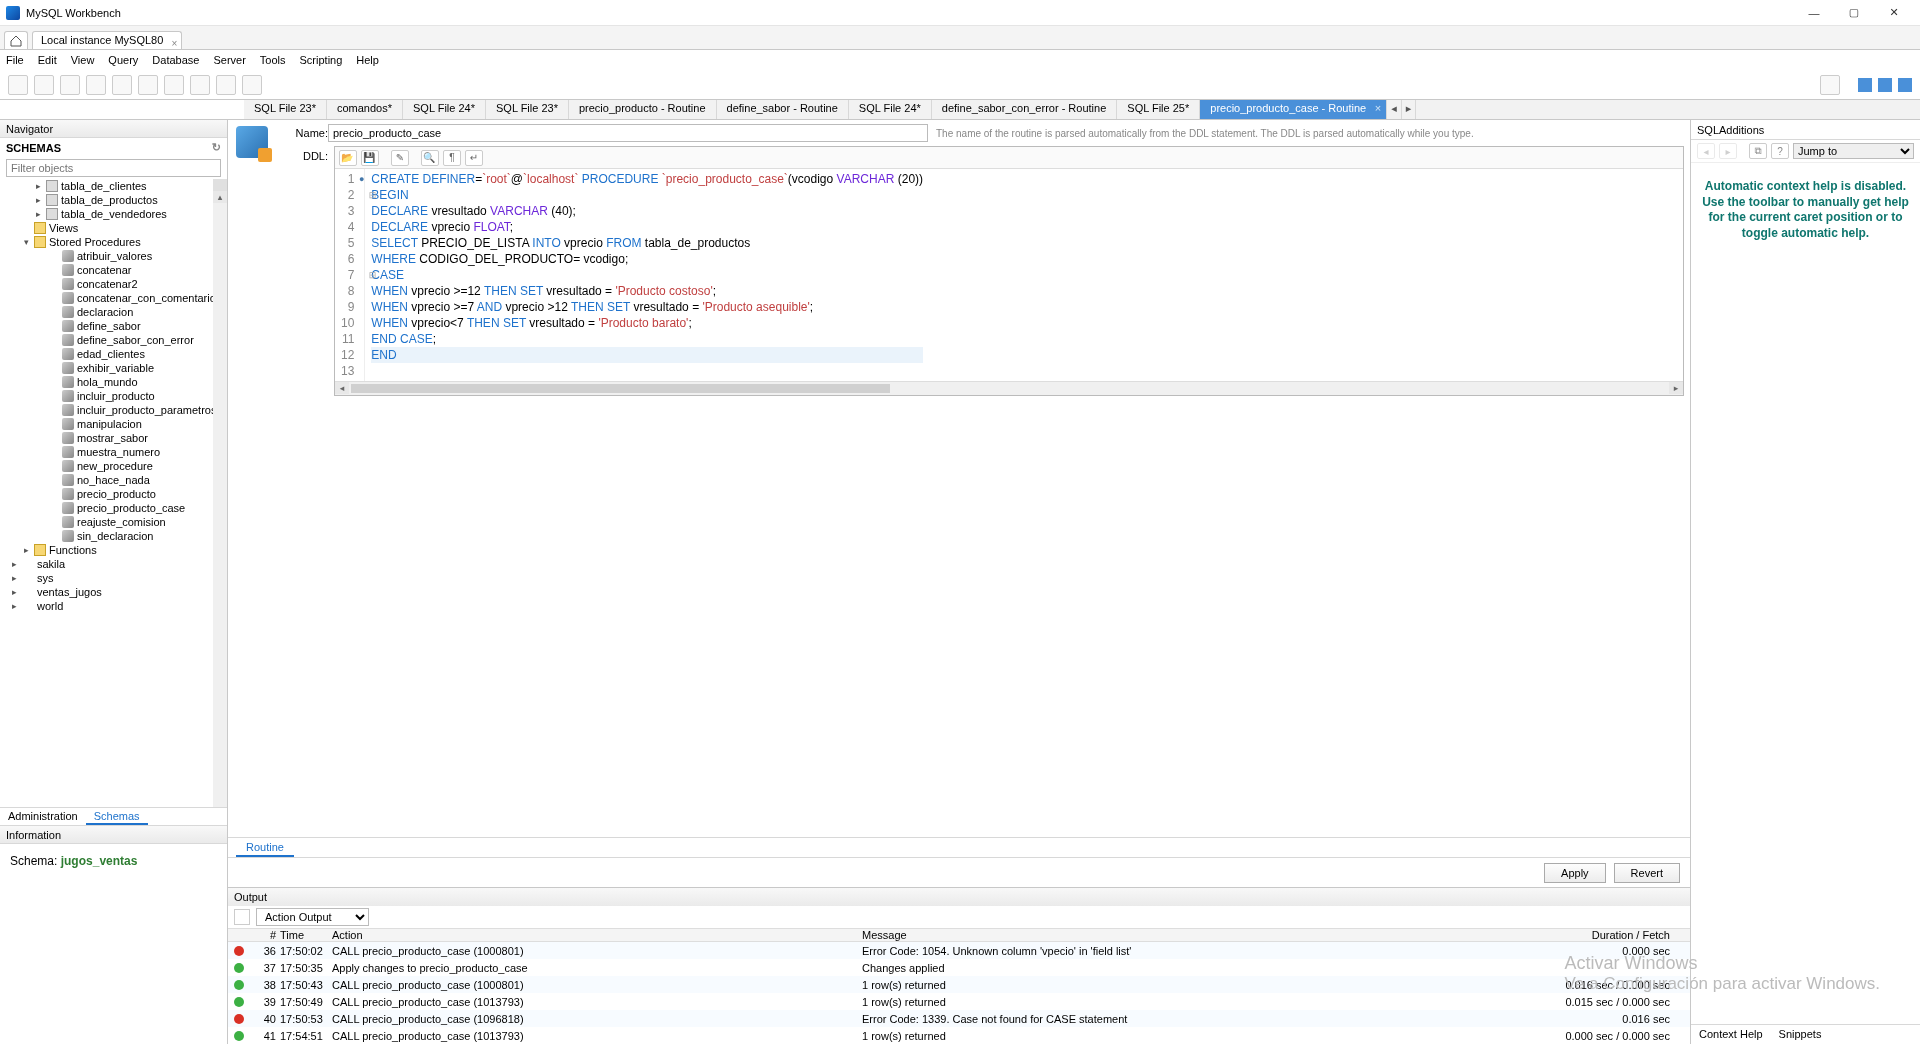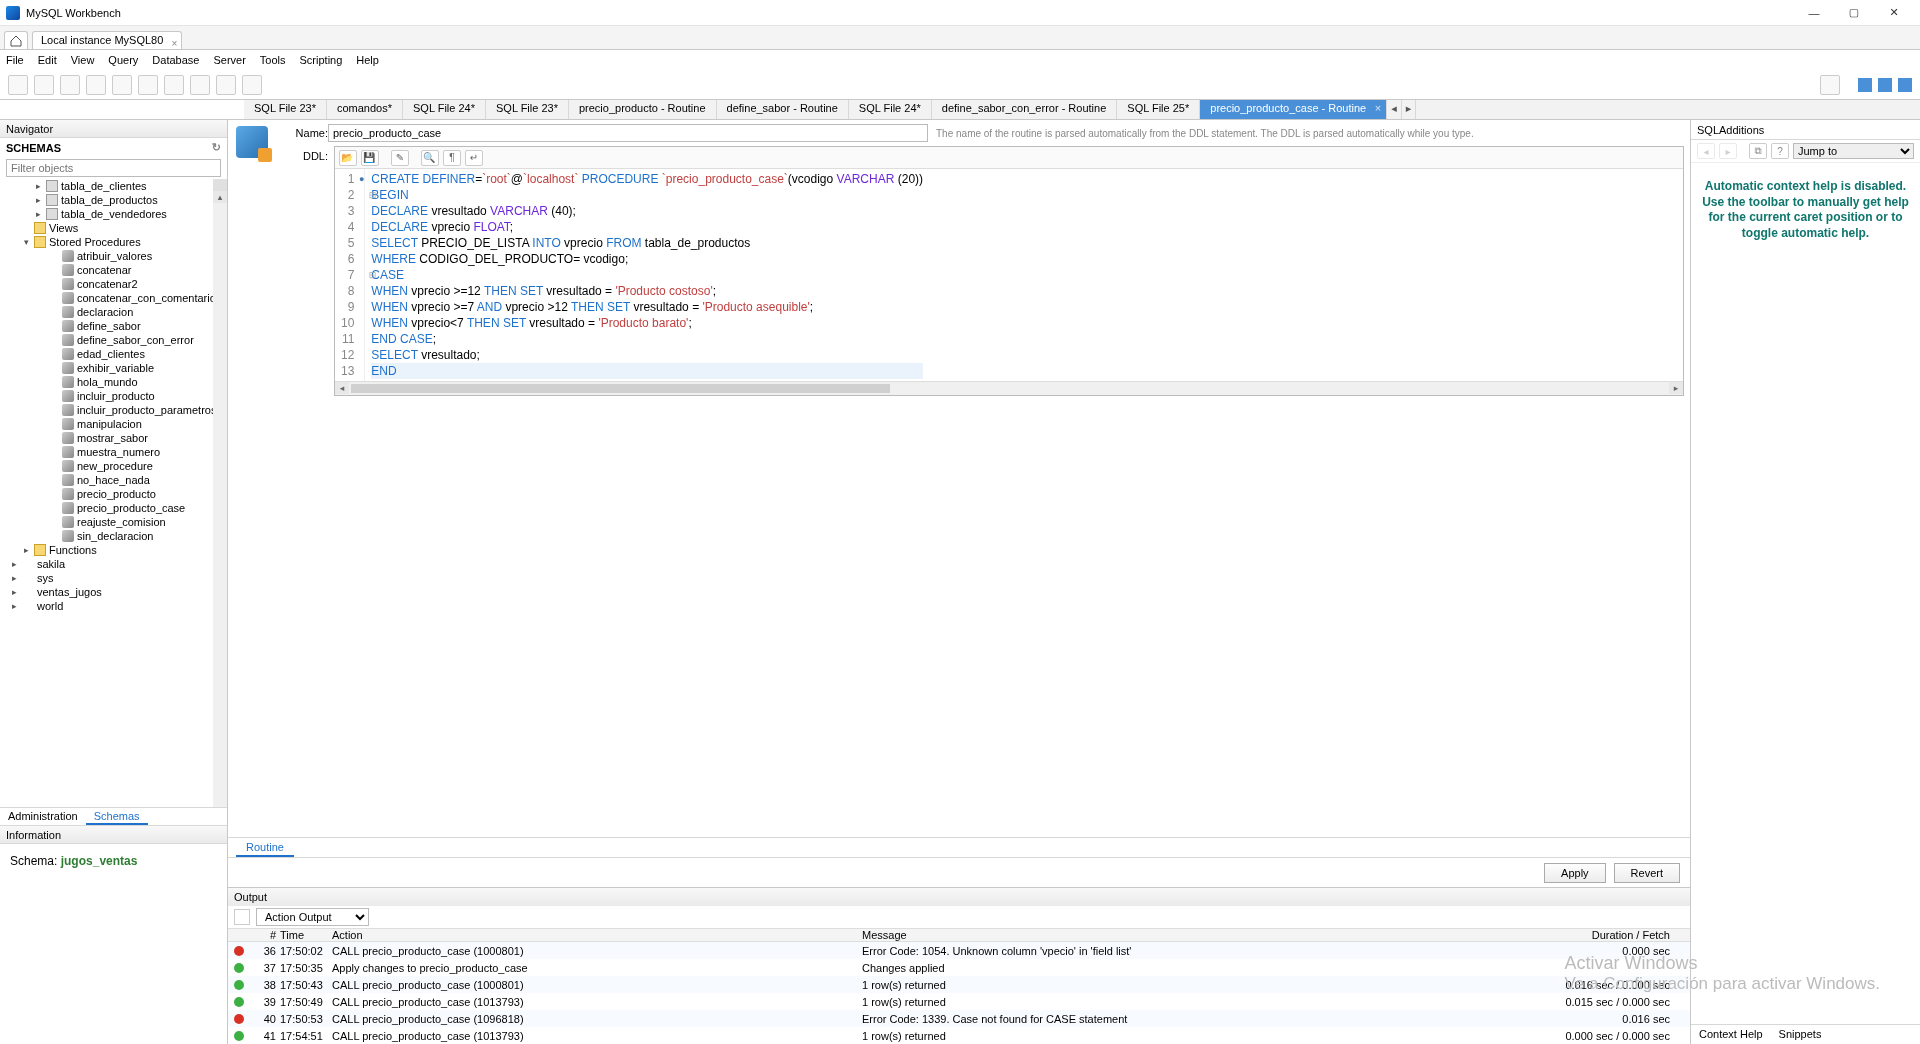--- a/index.html
+++ b/index.html
@@ -447,21 +447,20 @@
                   <div class="cl"><span class="kw">BEGIN</span></div>
                   <div class="cl"><span class="kw">DECLARE</span> vresultado <span class="ty">VARCHAR</span> (<span class="num">40</span>);</div>
                   <div class="cl"><span class="kw">DECLARE</span> vprecio <span class="ty">FLOAT</span>;</div>
                   <div class="cl"><span class="kw">SELECT</span> PRECIO_DE_LISTA <span class="kw">INTO</span> vprecio <span class="kw">FROM</span> tabla_de_productos</div>
                   <div class="cl"><span class="kw">WHERE</span> CODIGO_DEL_PRODUCTO= vcodigo;</div>
                   <div class="cl"><span class="kw">CASE</span></div>
                   <div class="cl"><span class="kw">WHEN</span> vprecio &gt;=<span class="num">12</span> <span class="kw">THEN</span> <span class="kw">SET</span> vresultado = <span class="str">'Producto costoso'</span>;</div>
                   <div class="cl"><span class="kw">WHEN</span> vprecio &gt;=<span class="num">7</span> <span class="kw">AND</span> vprecio &gt;<span class="num">12</span> <span class="kw">THEN</span> <span class="kw">SET</span> vresultado = <span class="str">'Producto asequible'</span>;</div>
                   <div class="cl"><span class="kw">WHEN</span> vprecio&lt;<span class="num">7</span> <span class="kw">THEN</span> <span class="kw">SET</span> vresultado = <span class="str">'Producto barato'</span>;</div>
                   <div class="cl"><span class="kw">END</span> <span class="kw">CASE</span>;</div>
-                  <div class="cl"><span class="kw">SELECT</span> vresultado;</div>
                   <div class="cl hl"><span class="kw">END</span></div>
                 </div>
             </div>
             <div class="hscroll">
               <div class="scroll-arrow">◂</div>
               <div class="thumb"></div>
               <div style="flex:1"></div>
               <div class="scroll-arrow">▸</div>
             </div>
           </div>

